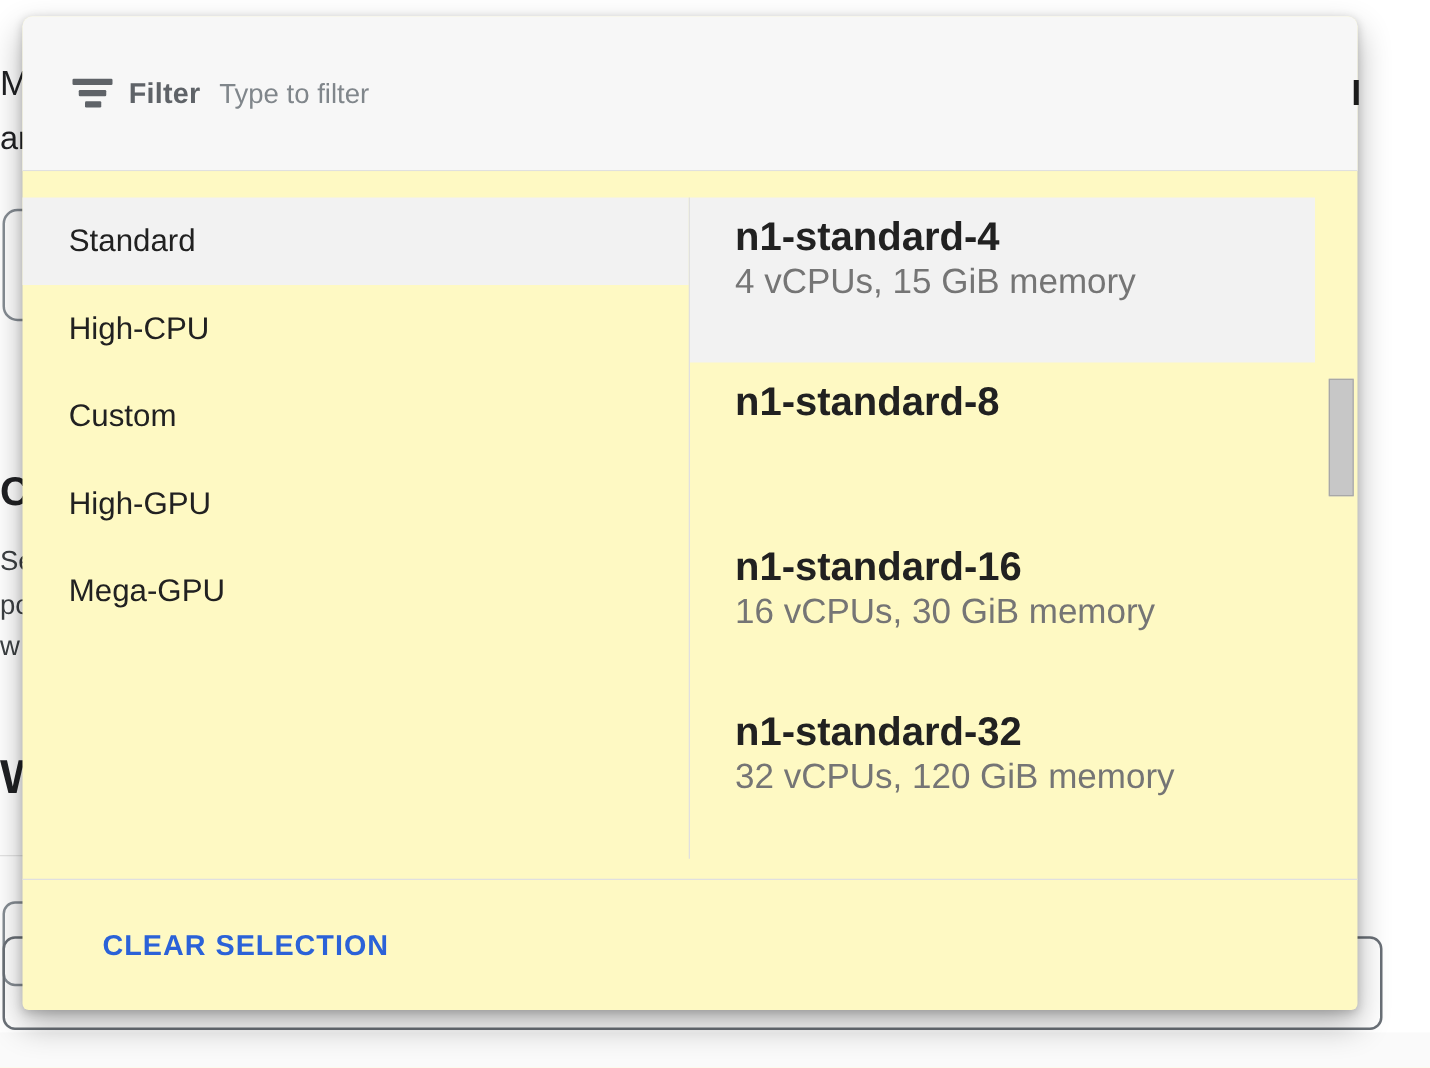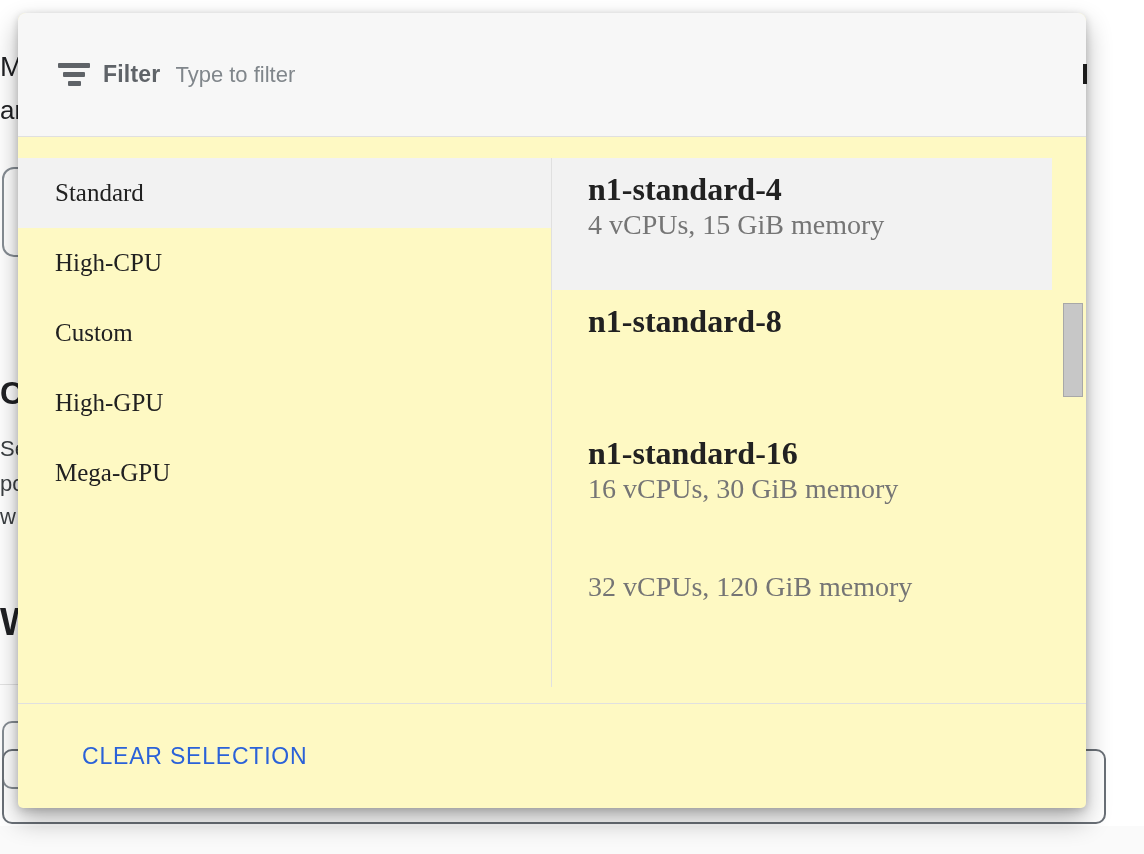--- a/index.html
+++ b/index.html
@@ -47,42 +47,42 @@
   }
   .filter-icon{width:32px;height:23px;display:flex;flex-direction:column;align-items:center;justify-content:space-between;margin-right:13px;}
   .filter-icon i{display:block;height:5px;background:var(--filter-label);border-radius:1px;}
   .filter-icon .b1{width:32px;}
   .filter-icon .b2{width:22px;}
   .filter-icon .b3{width:13px;}
   .filter-label{font-size:23px;font-weight:700;color:var(--filter-label);margin-right:15px;letter-spacing:.2px;}
   .filter-placeholder{font-size:22px;color:var(--placeholder);}
 
   
-  .list-area{position:absolute;top:145px;left:0;right:0;height:529px;font-family:Liberation Serif, serif;}
+  .list-area{position:absolute;top:145px;left:0;right:0;height:529px;}
   .cat-col{position:absolute;left:0;top:0;width:533px;height:529px;}
   .cat-item{height:70px;display:flex;align-items:center;padding-left:37px;font-size:25px;color:var(--title);cursor:pointer;}
   .cat-item.selected{background:var(--selected-bg);}
   .v-divider{position:absolute;left:533px;top:0;width:1px;height:529px;background:var(--divider);}
   .machine-col{position:absolute;left:534px;top:0;width:534px;height:529px;}
   .machine-row{width:500px;height:132px;padding:14px 0 0 36px;cursor:pointer;}
   .machine-row.selected{background:var(--selected-bg);}
   .machine-name{font-size:32px;font-weight:700;color:var(--title);line-height:34px;}
   .machine-specs{font-size:28px;color:var(--subtitle);line-height:30px;margin-top:4px;}
 
   
   .scrollbar{position:absolute;right:2px;top:145px;width:21px;height:529px;}
   .scroll-thumb{position:absolute;left:0;top:0;width:20px;height:94px;background:#c7c7c7;border:1px solid #a8a8a8;}
 
   
   .footer-divider{position:absolute;left:0;right:0;top:690px;height:1px;background:var(--divider);}
   .footer{position:absolute;left:0;right:0;top:691px;bottom:0;display:flex;align-items:center;padding-left:64px;}
   .clear-btn{
     background:none;border:none;padding:0;cursor:pointer;
     font-family:"Liberation Sans", sans-serif;
-    font-size:23px;font-weight:400;letter-spacing:.8px;color:var(--accent-blue);
+    font-size:23px;font-weight:700;letter-spacing:.8px;color:var(--accent-blue);
   }
 </style>
 </head>
 <body>
 
 <div id="page-bottom-strip"></div>
 <div id="bg-frags">
     <span class="bg-frag" style="top: 53px; font-size: 28px; font-weight: 400; color: rgb(32, 33, 36);">M</span>
     <span class="bg-frag" style="top: 97px; font-size: 26px; font-weight: 400; color: rgb(32, 33, 36);">ar</span>
     <span class="bg-frag" style="top: 377px; font-size: 32px; font-weight: 700; color: rgb(32, 33, 36);">C</span>
@@ -134,20 +134,21 @@
           <div class="machine-specs">4 vCPUs, 15 GiB memory</div>
         </div>
         <div class="machine-row">
           <div class="machine-name">n1-standard-8</div>
         </div>
         <div class="machine-row">
           <div class="machine-name">n1-standard-16</div>
           <div class="machine-specs">16 vCPUs, 30 GiB memory</div>
         </div>
         <div class="machine-row">
+          <div class="machine-name">n1-standard-32</div>
           <div class="machine-specs">32 vCPUs, 120 GiB memory</div>
         </div>
       </div>
     <div class="scrollbar">
       <div class="scroll-thumb"></div>
     </div>
   </div>
 
   <div class="footer-divider"></div>
   <div class="footer">

